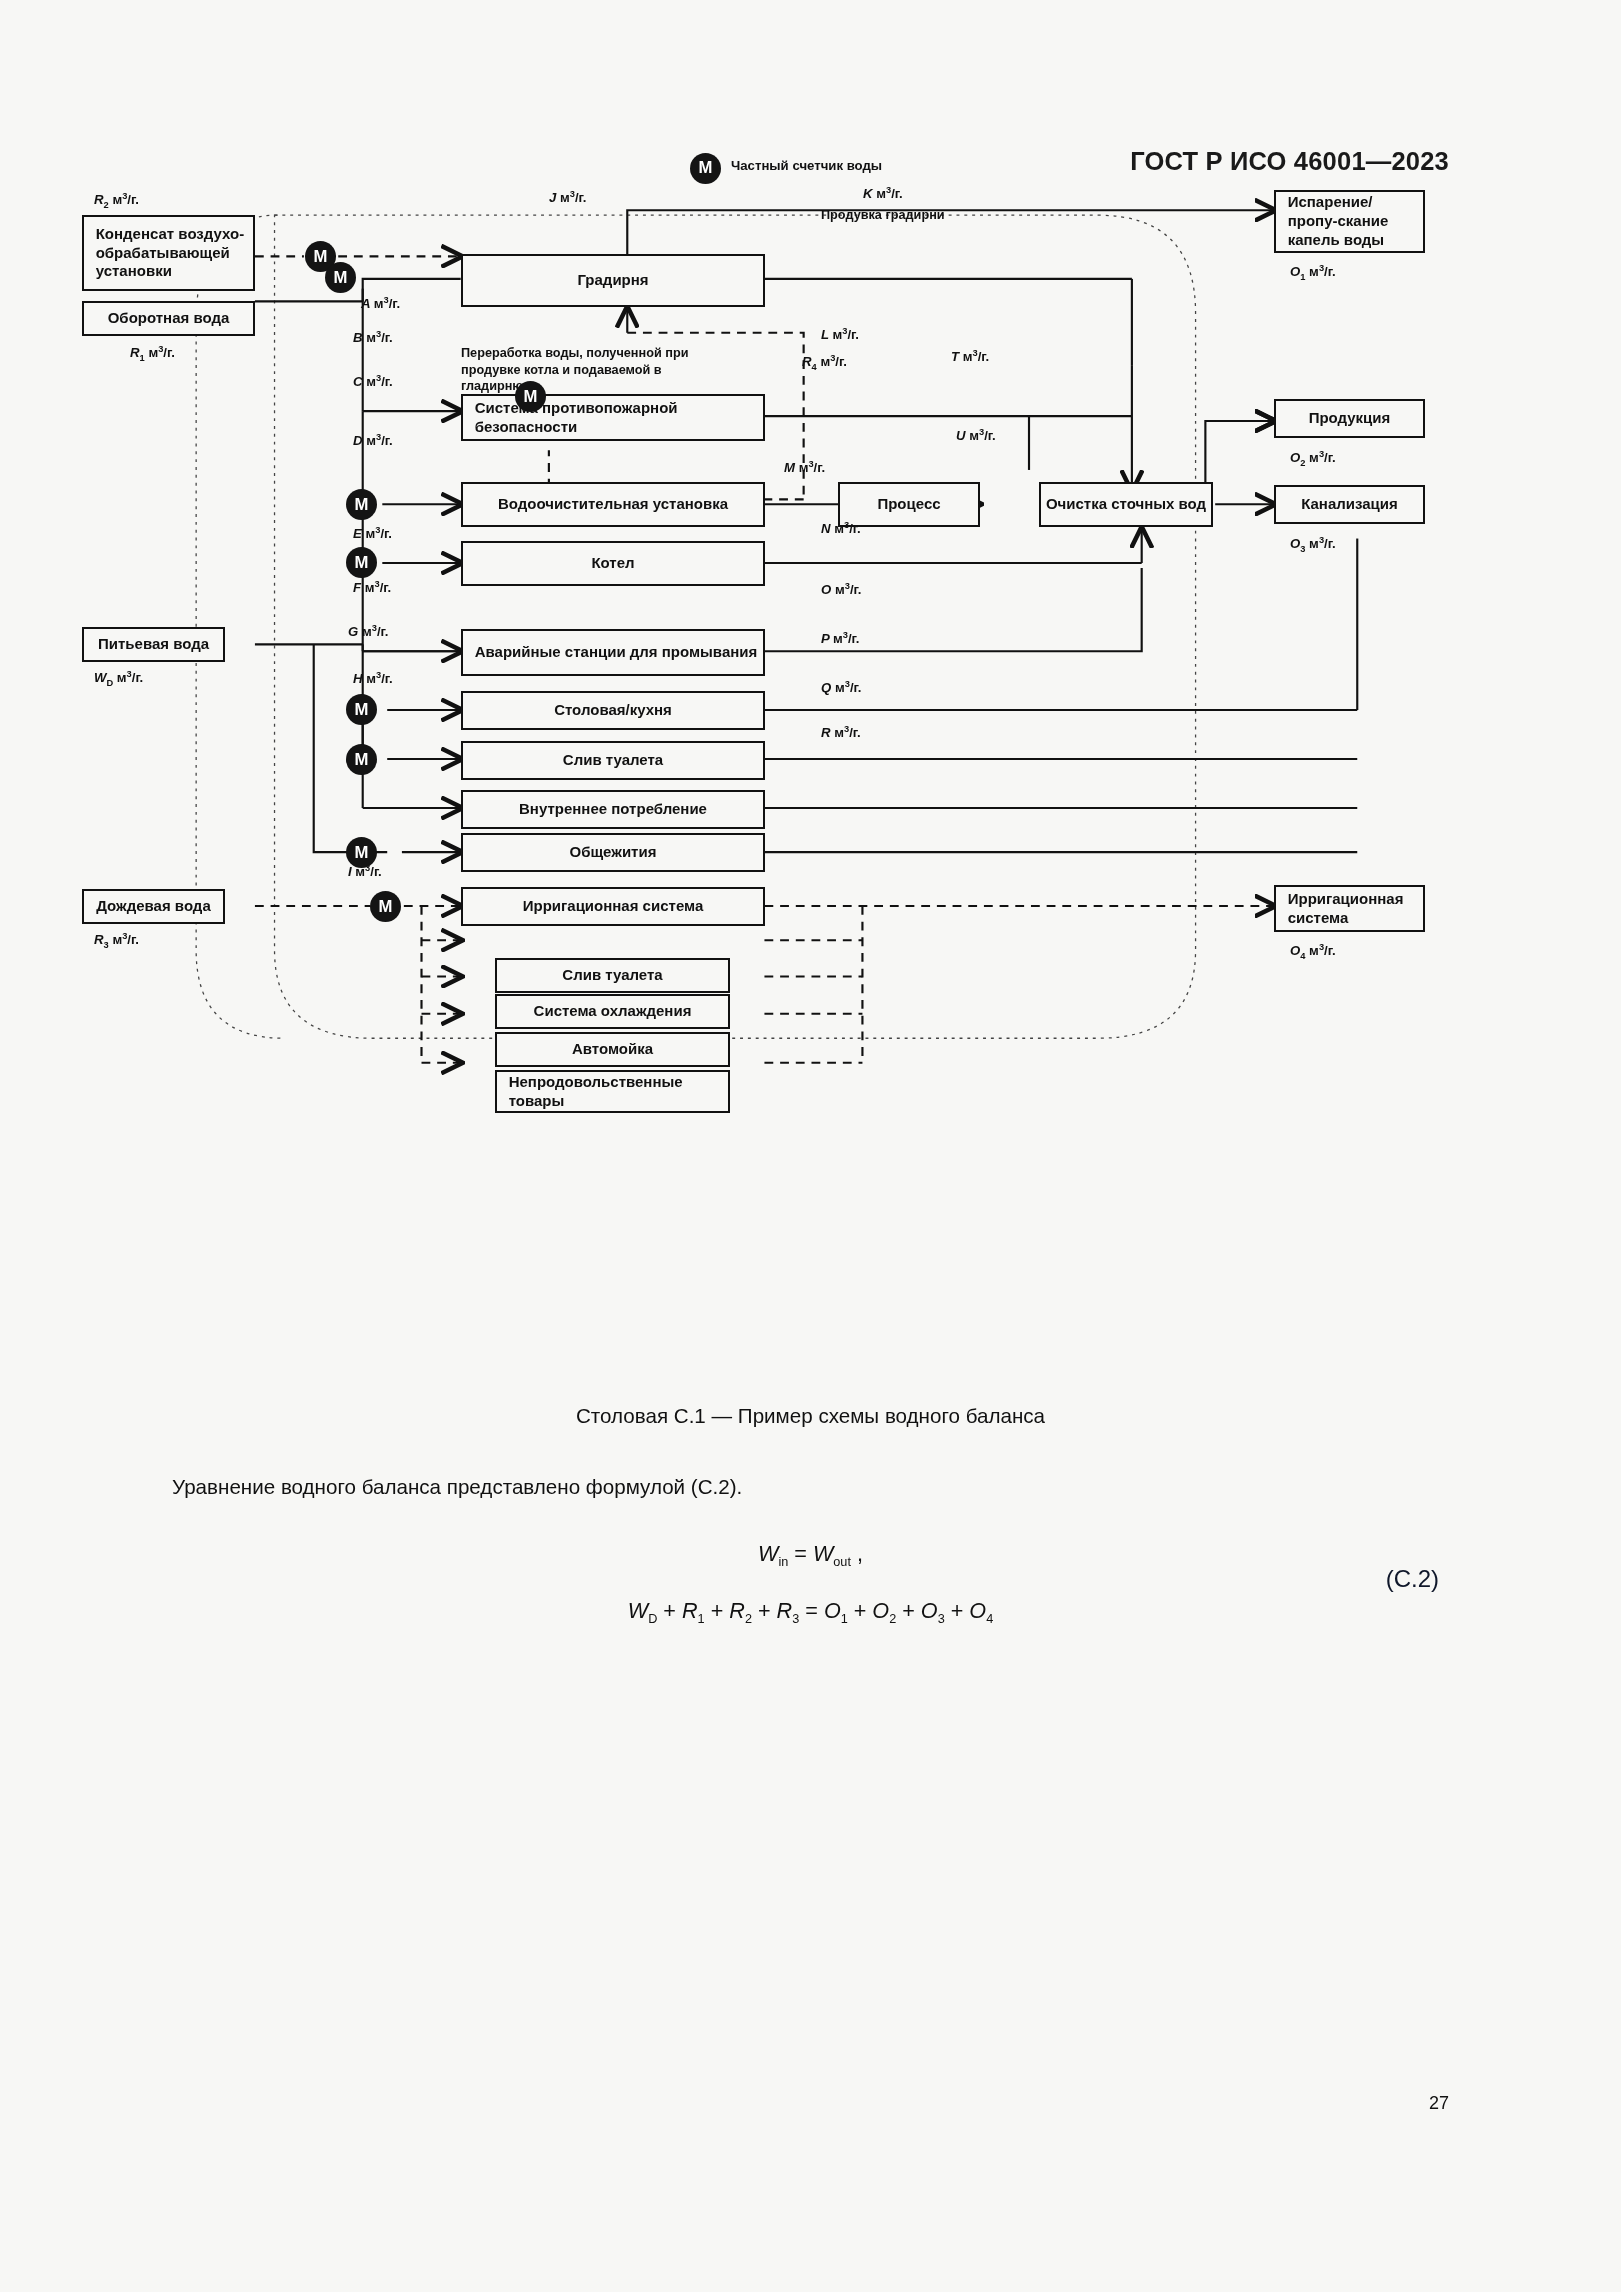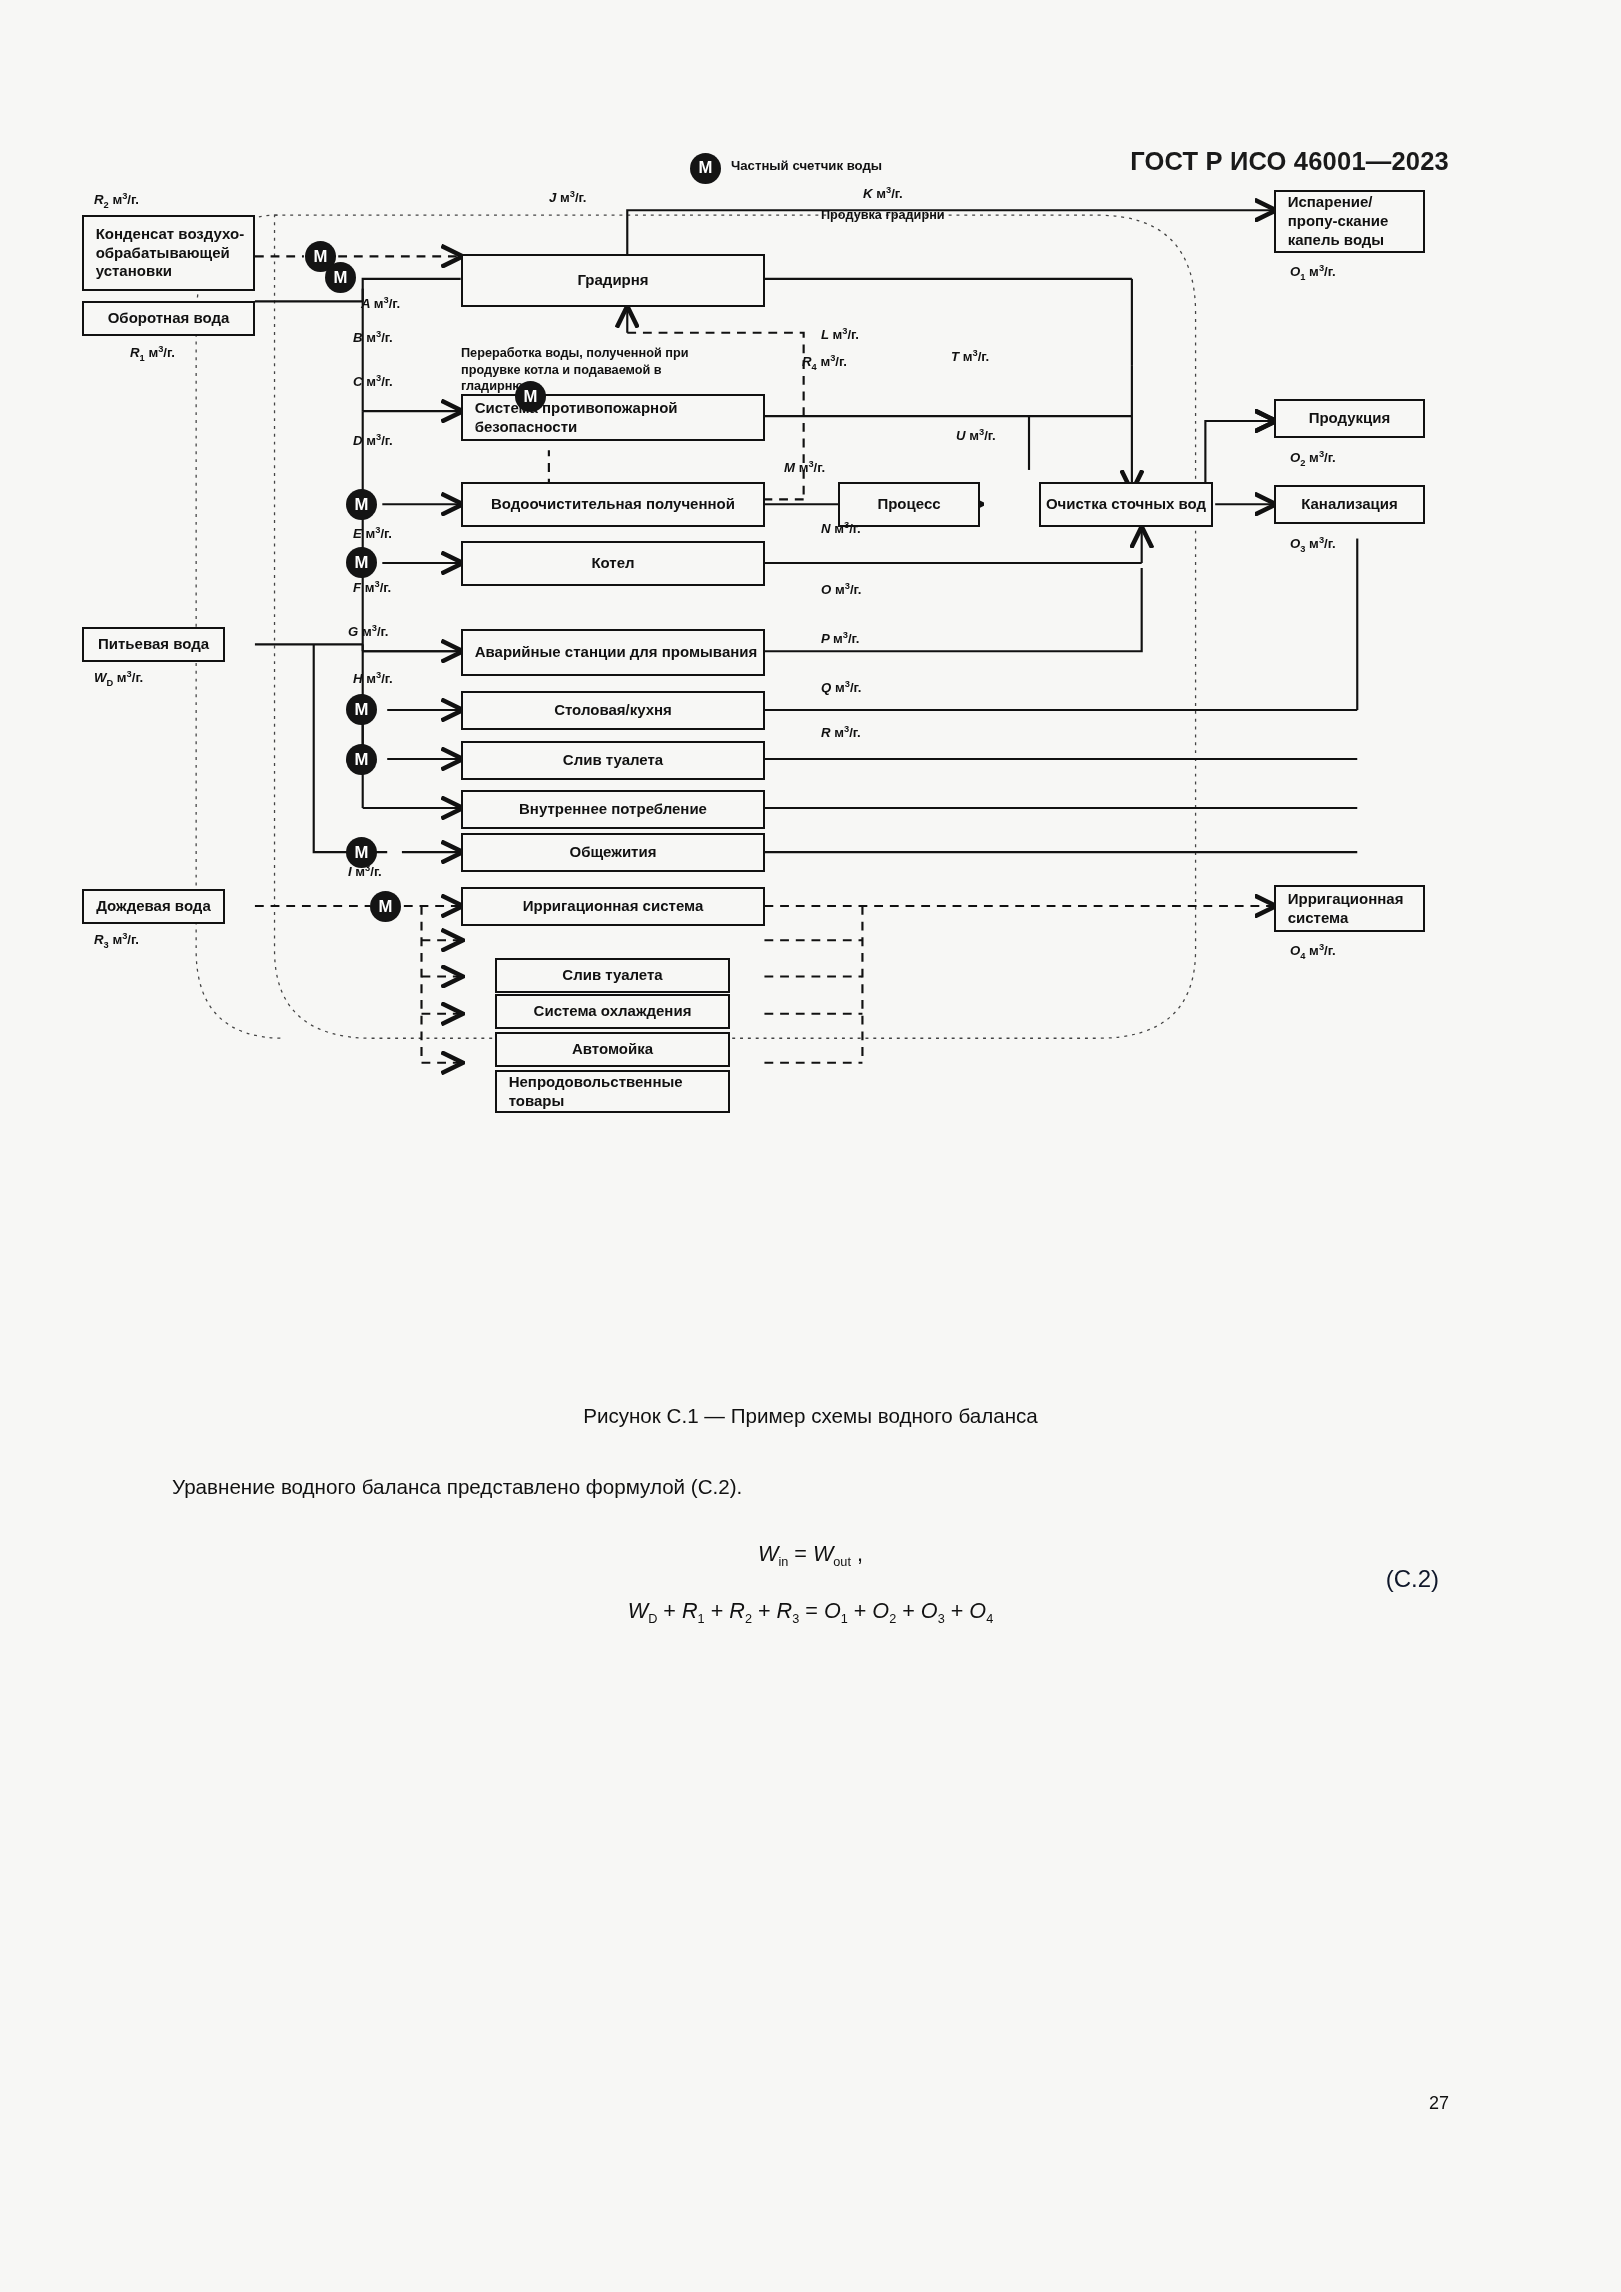--- a/index.html
+++ b/index.html
@@ -268,21 +268,21 @@
 
     <div class="note" style="left:461px;top:169px;width:265px;">Переработка воды, полученной при продувке котла и подаваемой в гладирню ...</div>
 
     <div class="box ctr" style="left:461px;top:78px;width:304px;height:53px;">
       <span class="inner">Градирня</span>
     </div>
     <div class="box lft" style="left:461px;top:218px;width:304px;height:47px;">
       <span class="inner">Система противопожарной безопасности</span>
     </div>
     <div class="box ctr" style="left:461px;top:306px;width:304px;height:45px;">
-      <span class="inner">Водоочистительная полученной</span>
+      <span class="inner">Водоочистительная установка</span>
     </div>
     <div class="box ctr" style="left:461px;top:365px;width:304px;height:45px;">
       <span class="inner">Котел</span>
     </div>
     <div class="box lft" style="left:461px;top:453px;width:304px;height:47px;">
       <span class="inner">Аварийные станции для промывания</span>
     </div>
     <div class="box ctr" style="left:461px;top:515px;width:304px;height:39px;">
       <span class="inner">Столовая/кухня</span>
     </div>
@@ -333,21 +333,21 @@
     </div>
     <div class="lbl ital" style="left:1290px;top:358px;"><i>O</i><sub>3</sub> <span class="u">м<sup>3</sup>/г.</span></div>
 
     <div class="box lft" style="left:1274px;top:709px;width:151px;height:47px;">
       <span class="inner">Ирригационная система</span>
     </div>
     <div class="lbl ital" style="left:1290px;top:765px;"><i>O</i><sub>4</sub> <span class="u">м<sup>3</sup>/г.</span></div>
 
   </div>
 
-  <div class="caption">Рисунок С.1 — Пример схемы водного баланса</div>
+  <div class="caption">Столовая С.1 — Пример схемы водного баланса</div>
   <div class="para">Уравнение водного баланса представлено формулой (С.2).</div>
 
   <div class="formula1">
     <i>W</i><sub>in</sub> <span class="op">=</span> <i>W</i><sub>out</sub> <span class="op">,</span>
   </div>
   <div class="eqno">(С.2)</div>
   <div class="formula2">
     <i>W</i><sub>D</sub> <span class="op">+</span> <i>R</i><sub>1</sub> <span class="op">+</span> <i>R</i><sub>2</sub> <span class="op">+</span> <i>R</i><sub>3</sub> <span class="op">=</span> <i>O</i><sub>1</sub> <span class="op">+</span> <i>O</i><sub>2</sub> <span class="op">+</span> <i>O</i><sub>3</sub> <span class="op">+</span> <i>O</i><sub>4</sub>
   </div>
 

